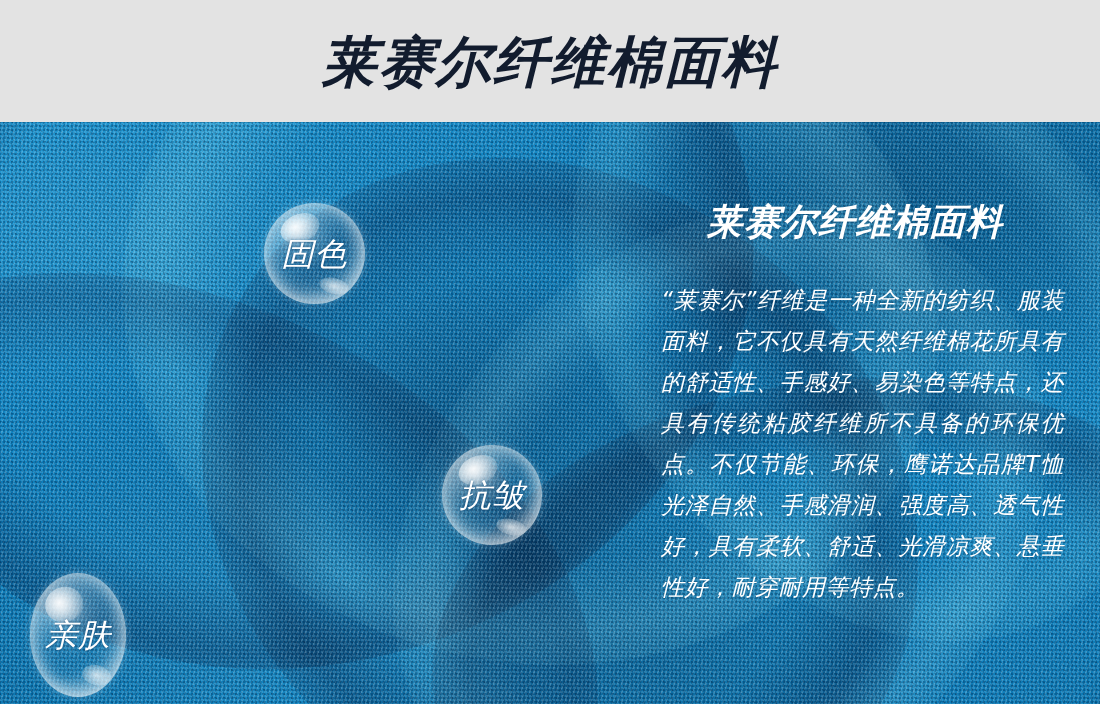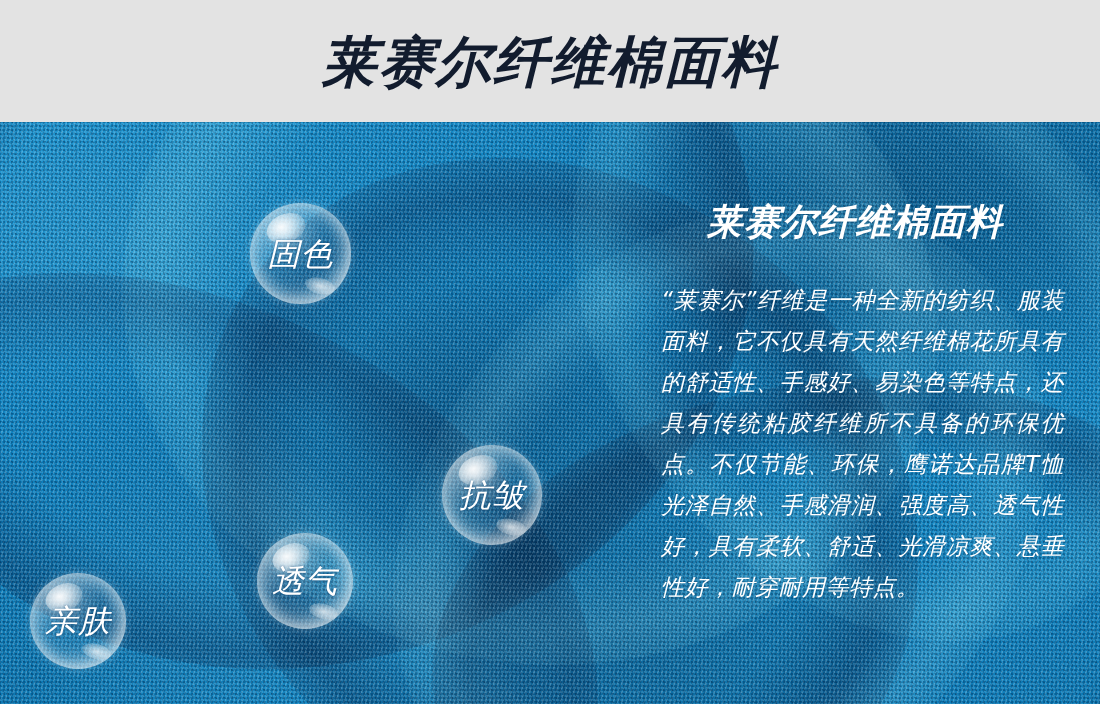--- a/index.html
+++ b/index.html
@@ -173,24 +173,24 @@
     font-size: 32px;
     font-weight: 500;
     letter-spacing: 1px;
     line-height: 1;
     white-space: nowrap;
     text-shadow:
       0 0 3px rgba(20,80,130,0.55),
       0 1px 2px rgba(15,70,115,0.45);
   }
 
-  .bubble-gu   { left: 250px; top:  81px; width: 101px; height: 101px; }
+  .bubble-gu   { left: 264px; top:  81px; width: 101px; height: 101px; }
   .bubble-kang { left: 442px; top: 323px; width: 100px; height: 100px; }
   .bubble-tou  { left: 257px; top: 411px; width:  96px; height:  96px; }
-  .bubble-qin  { left:  30px; top: 451px; width:  96px; height:  96px; }
+  .bubble-qin  { left:  30px; top: 451px; width:  96px; height:  124px; }
 
   
   .info-panel {
     position: absolute;
     left: 640px;
     top: 80px;
     width: 430px;
     z-index: 25;
   }
   .info-heading {
@@ -238,23 +238,20 @@
     <div class="knit-dots"></div>
 
     <div class="bubble bubble-gu">
       <span class="bubble-label">固色</span>
     </div>
 
     <div class="bubble bubble-kang">
       <span class="bubble-label">抗皱</span>
     </div>
 
-    <div class="bubble bubble-tou">
-      <span class="bubble-label">透气</span>
-    </div>
 
     <div class="bubble bubble-qin">
       <span class="bubble-label">亲肤</span>
     </div>
 
     <div class="info-panel">
       <div class="info-heading">莱赛尔纤维棉面料</div>
       <p class="info-body">“莱赛尔”纤维是一种全新的纺织、服装面料，它不仅具有天然纤维棉花所具有的舒适性、手感好、易染色等特点，还具有传统粘胶纤维所不具备的环保优点。不仅节能、环保，鹰诺达品牌T恤光泽自然、手感滑润、强度高、透气性好，具有柔软、舒适、光滑凉爽、悬垂性好，耐穿耐用等特点。</p>
     </div>
   </div>

